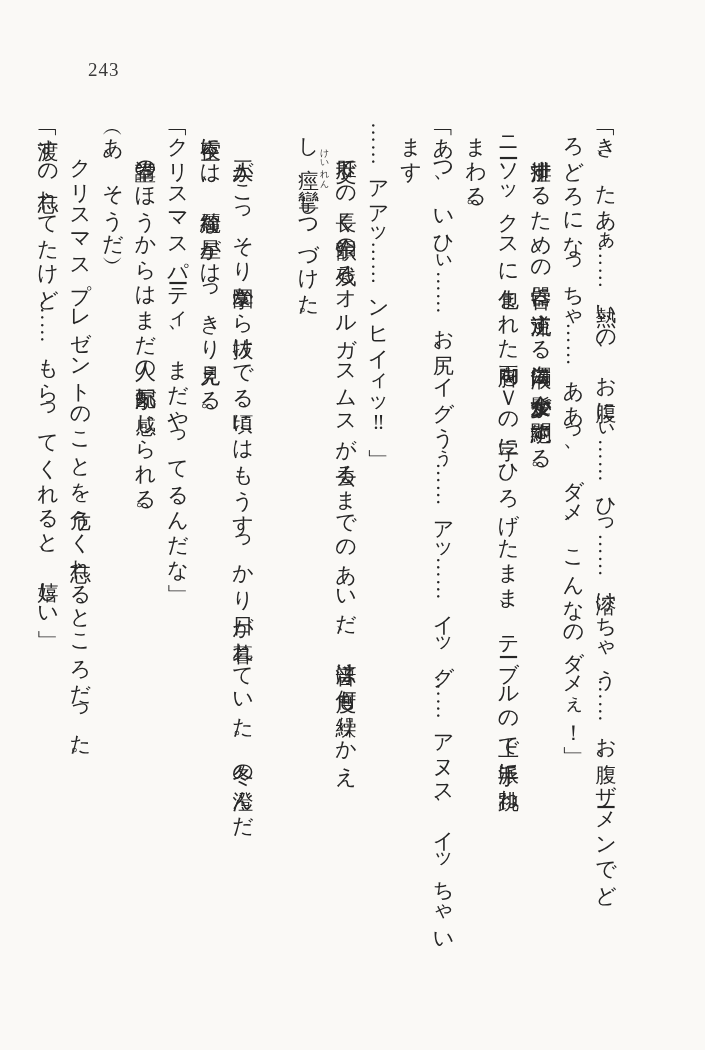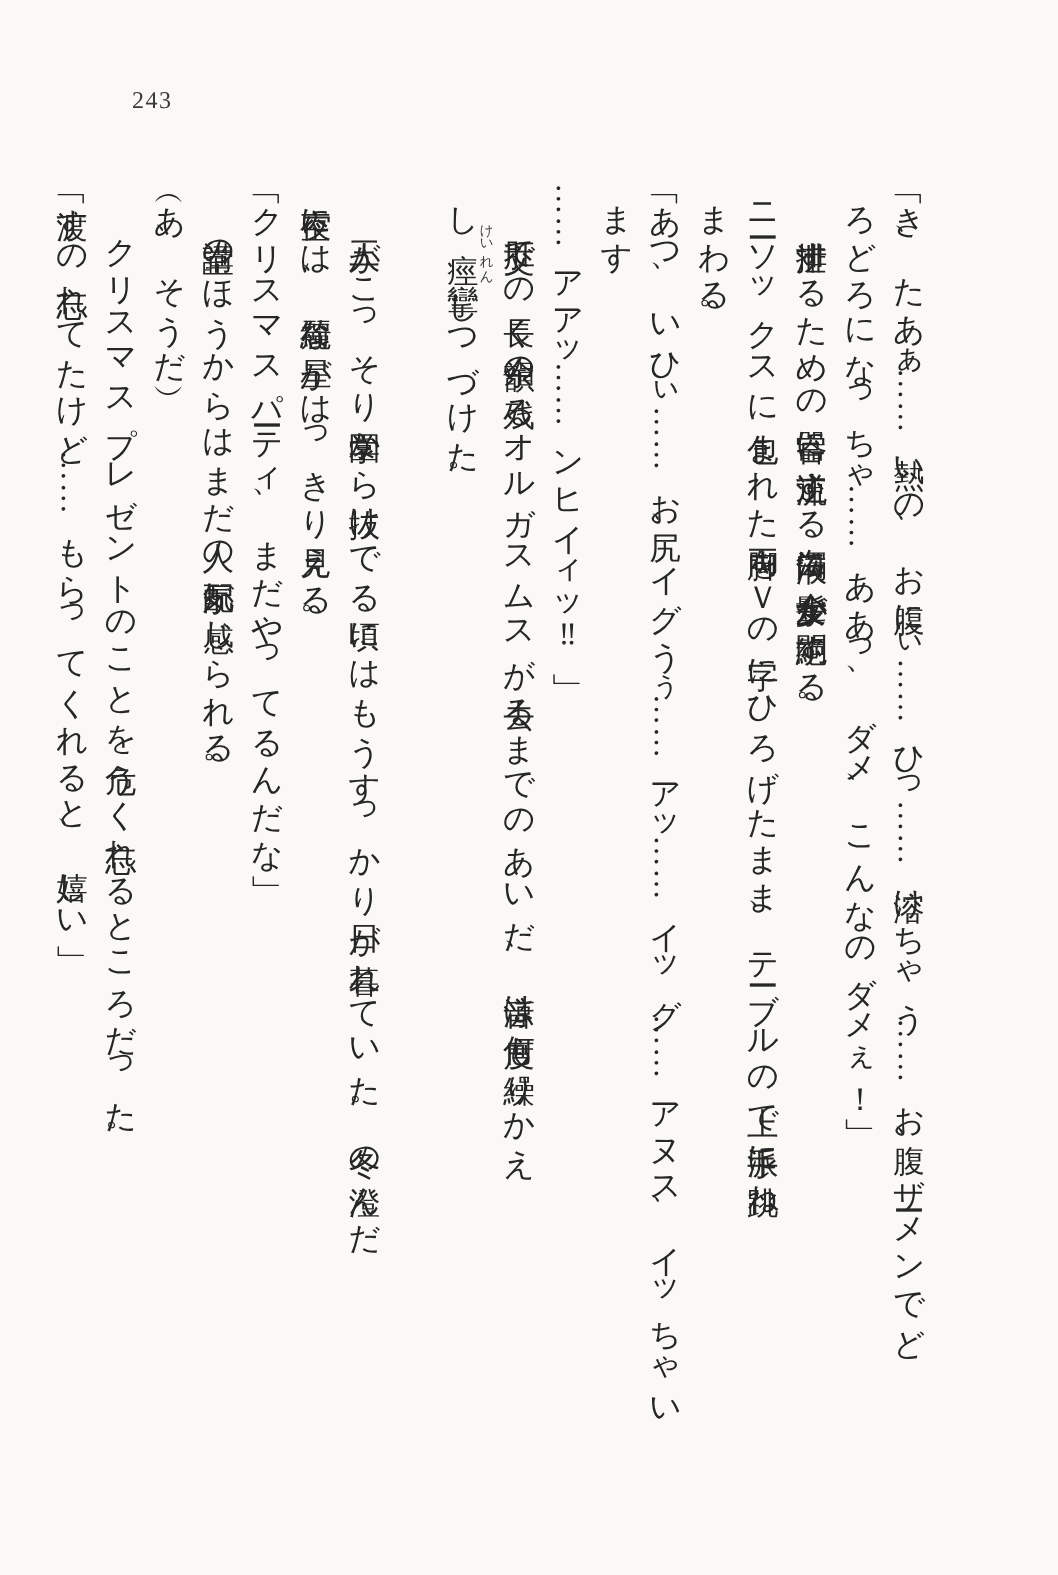--- a/index.html
+++ b/index.html
@@ -16,21 +16,21 @@
     font-family: "Liberation Serif", "DejaVu Serif", serif;
   }
   .page {
     position: absolute;
     inset: 0;
   }
   .page-number {
     position: absolute;
     left: 88px;
     top: 59px;
-    font-size: 16px;
+    font-size: 19px;
     letter-spacing: 1px;
     color: #3a3a3a;
   }
   .text-block {
     position: absolute;
     top: 122px;
     right: 83px;
     height: 845px;
     writing-mode: vertical-rl;
     text-orientation: mixed;

